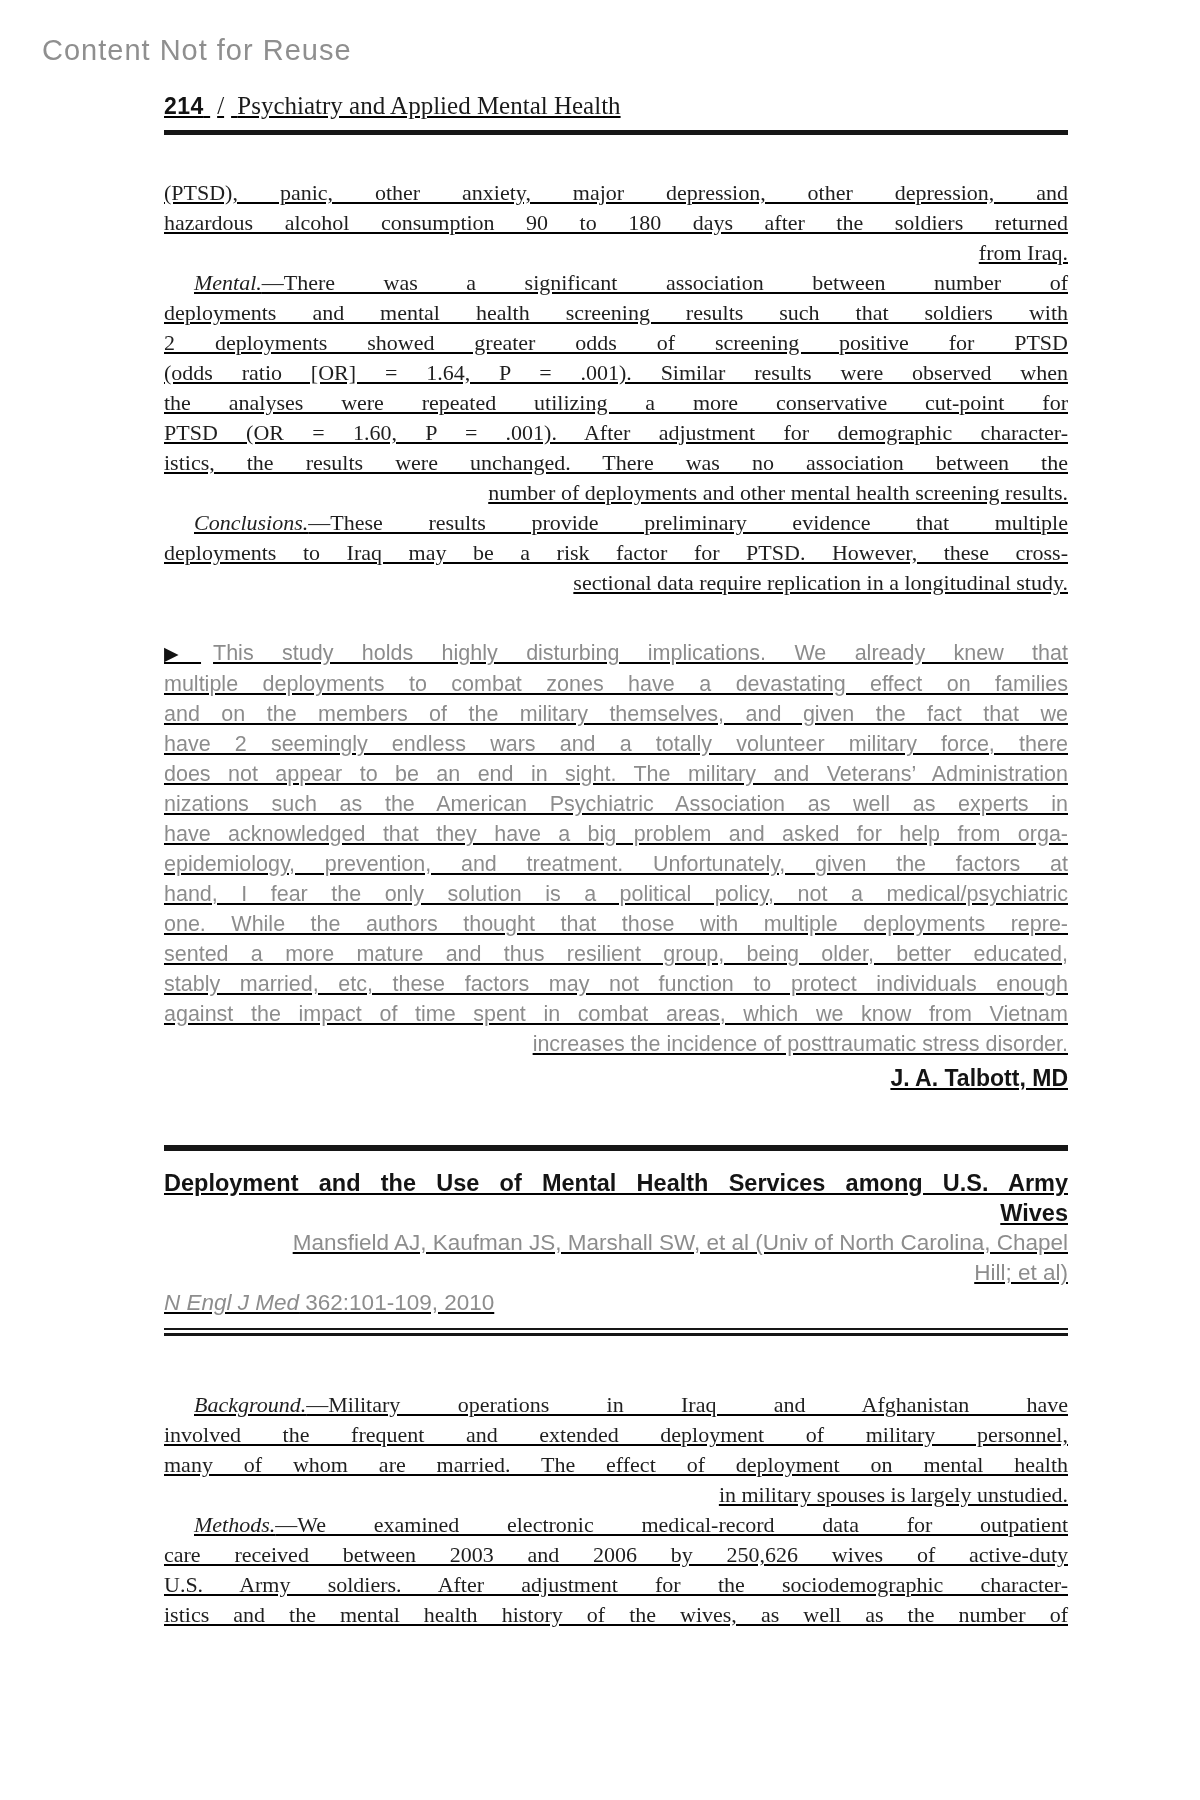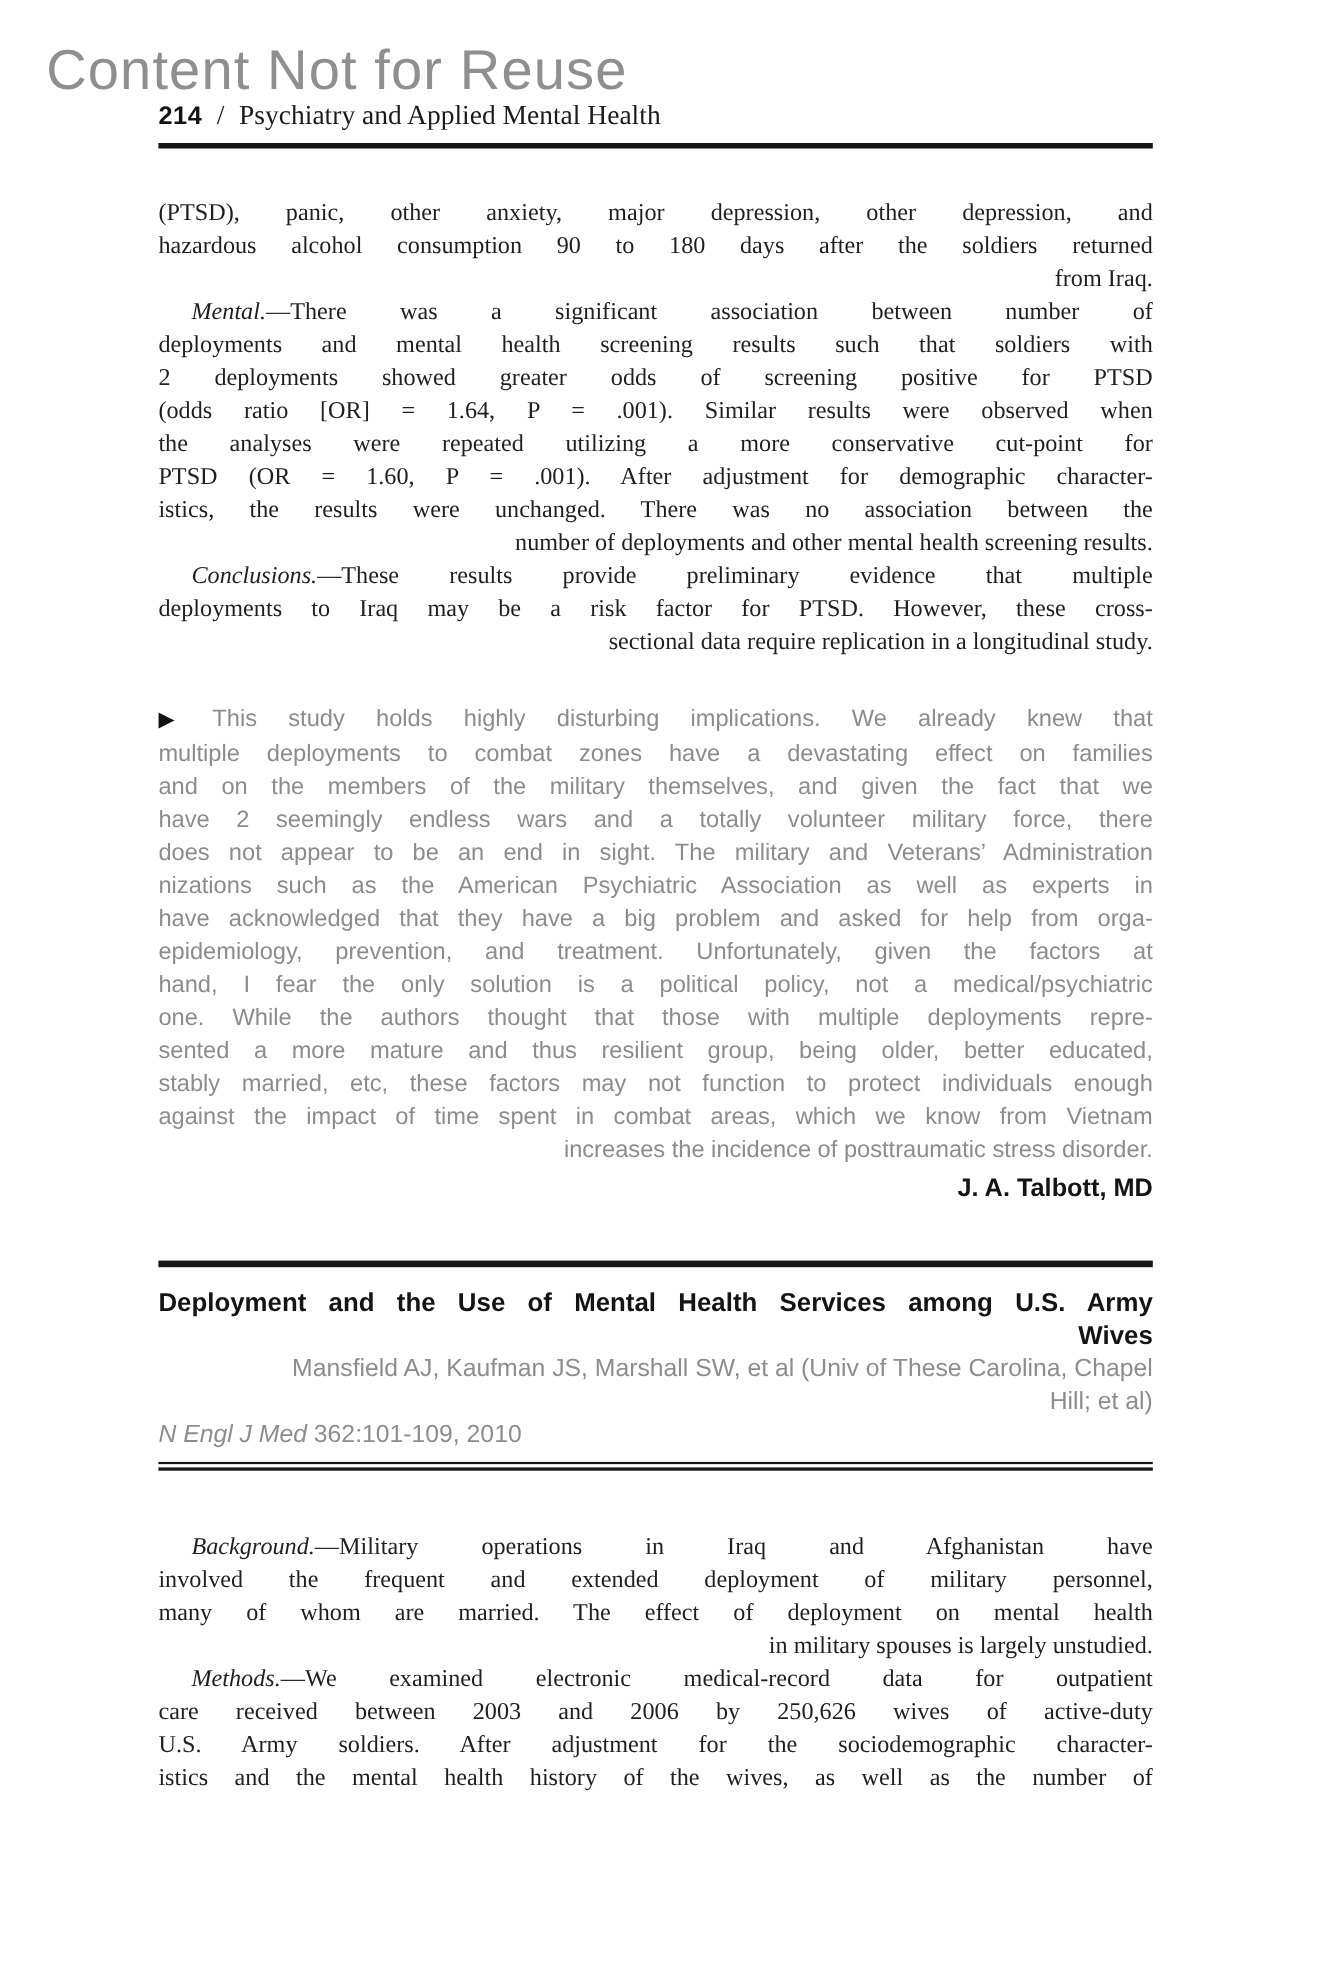--- a/index.html
+++ b/index.html
@@ -3,23 +3,23 @@
 <meta charset="utf-8">
 <style>
   html,body { margin:0; padding:0; background:#ffffff; }
   .page {
     position:relative; width:1200px; height:1800px; background:#ffffff;
     overflow:hidden; font-family:"Liberation Serif", serif;
   }
   .watermark {
     position:absolute; left:42px; top:34px;
     font-family:"Liberation Sans", sans-serif;
-    font-size:51px; color:#8f8f8f; letter-spacing:1px; white-space:nowrap;
+    font-size:29px; color:#8f8f8f; letter-spacing:1px; white-space:nowrap;
   }
-  .content { position:absolute; left:144px; top:0; width:904px; }
+  .content { position:absolute; left:164px; top:0; width:904px;text-decoration:underline; }
 
   .header-row { margin-top:92px; font-size:25px; color:#1b1b1b; }
   .page-num {
     font-family:"Liberation Sans", sans-serif; font-weight:bold;
     font-size:23px; letter-spacing:0.5px; color:#131313;
   }
   .sep { padding:0 7px; }
   .header-rule { height:5px; background:#161616; margin-top:10px; }
 
   .serif-block { margin-top:43px; font-size:22px; line-height:30px; color:#1f1f1f; }
@@ -115,21 +115,21 @@
     <div class="sig">J. A. Talbott, MD</div>
 
     <div class="rule-thick"></div>
 
     <div class="title-block">
       <div class="jl">Deployment and the Use of Mental Health Services among U.S. Army</div>
       <div class="ll">Wives</div>
     </div>
 
     <div class="authors">
-      <div class="ll">Mansfield AJ, Kaufman JS, Marshall SW, et al (Univ of These Carolina, Chapel</div>
+      <div class="ll">Mansfield AJ, Kaufman JS, Marshall SW, et al (Univ of North Carolina, Chapel</div>
       <div class="ll">Hill; et al)</div>
     </div>
 
     <div class="citation">
       <span class="ital">N Engl J Med</span><span> 362:101-109, 2010</span>
     </div>
 
     <div class="rule-double"></div>
 
     <div class="serif-block abstract2">

